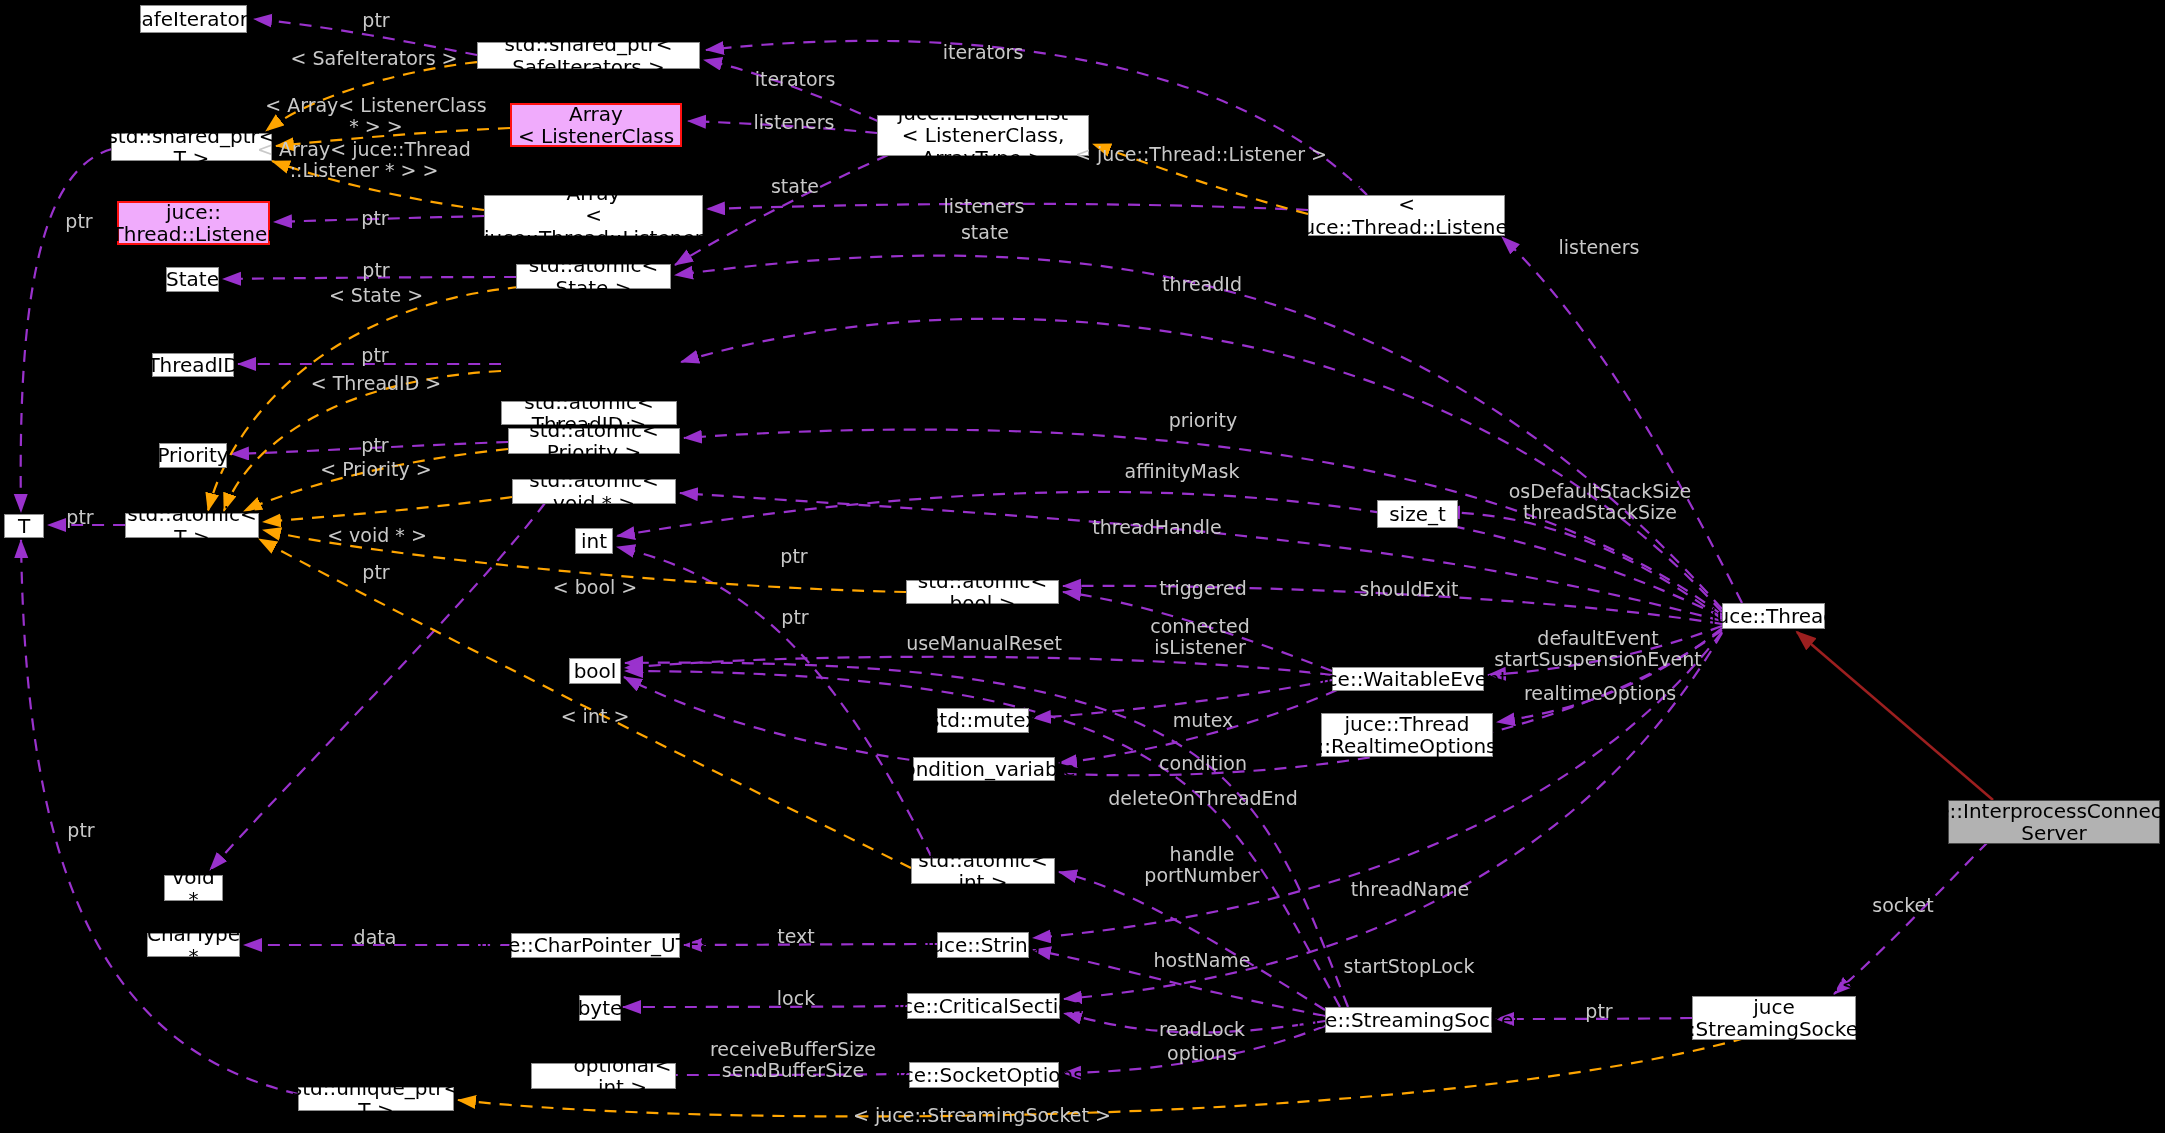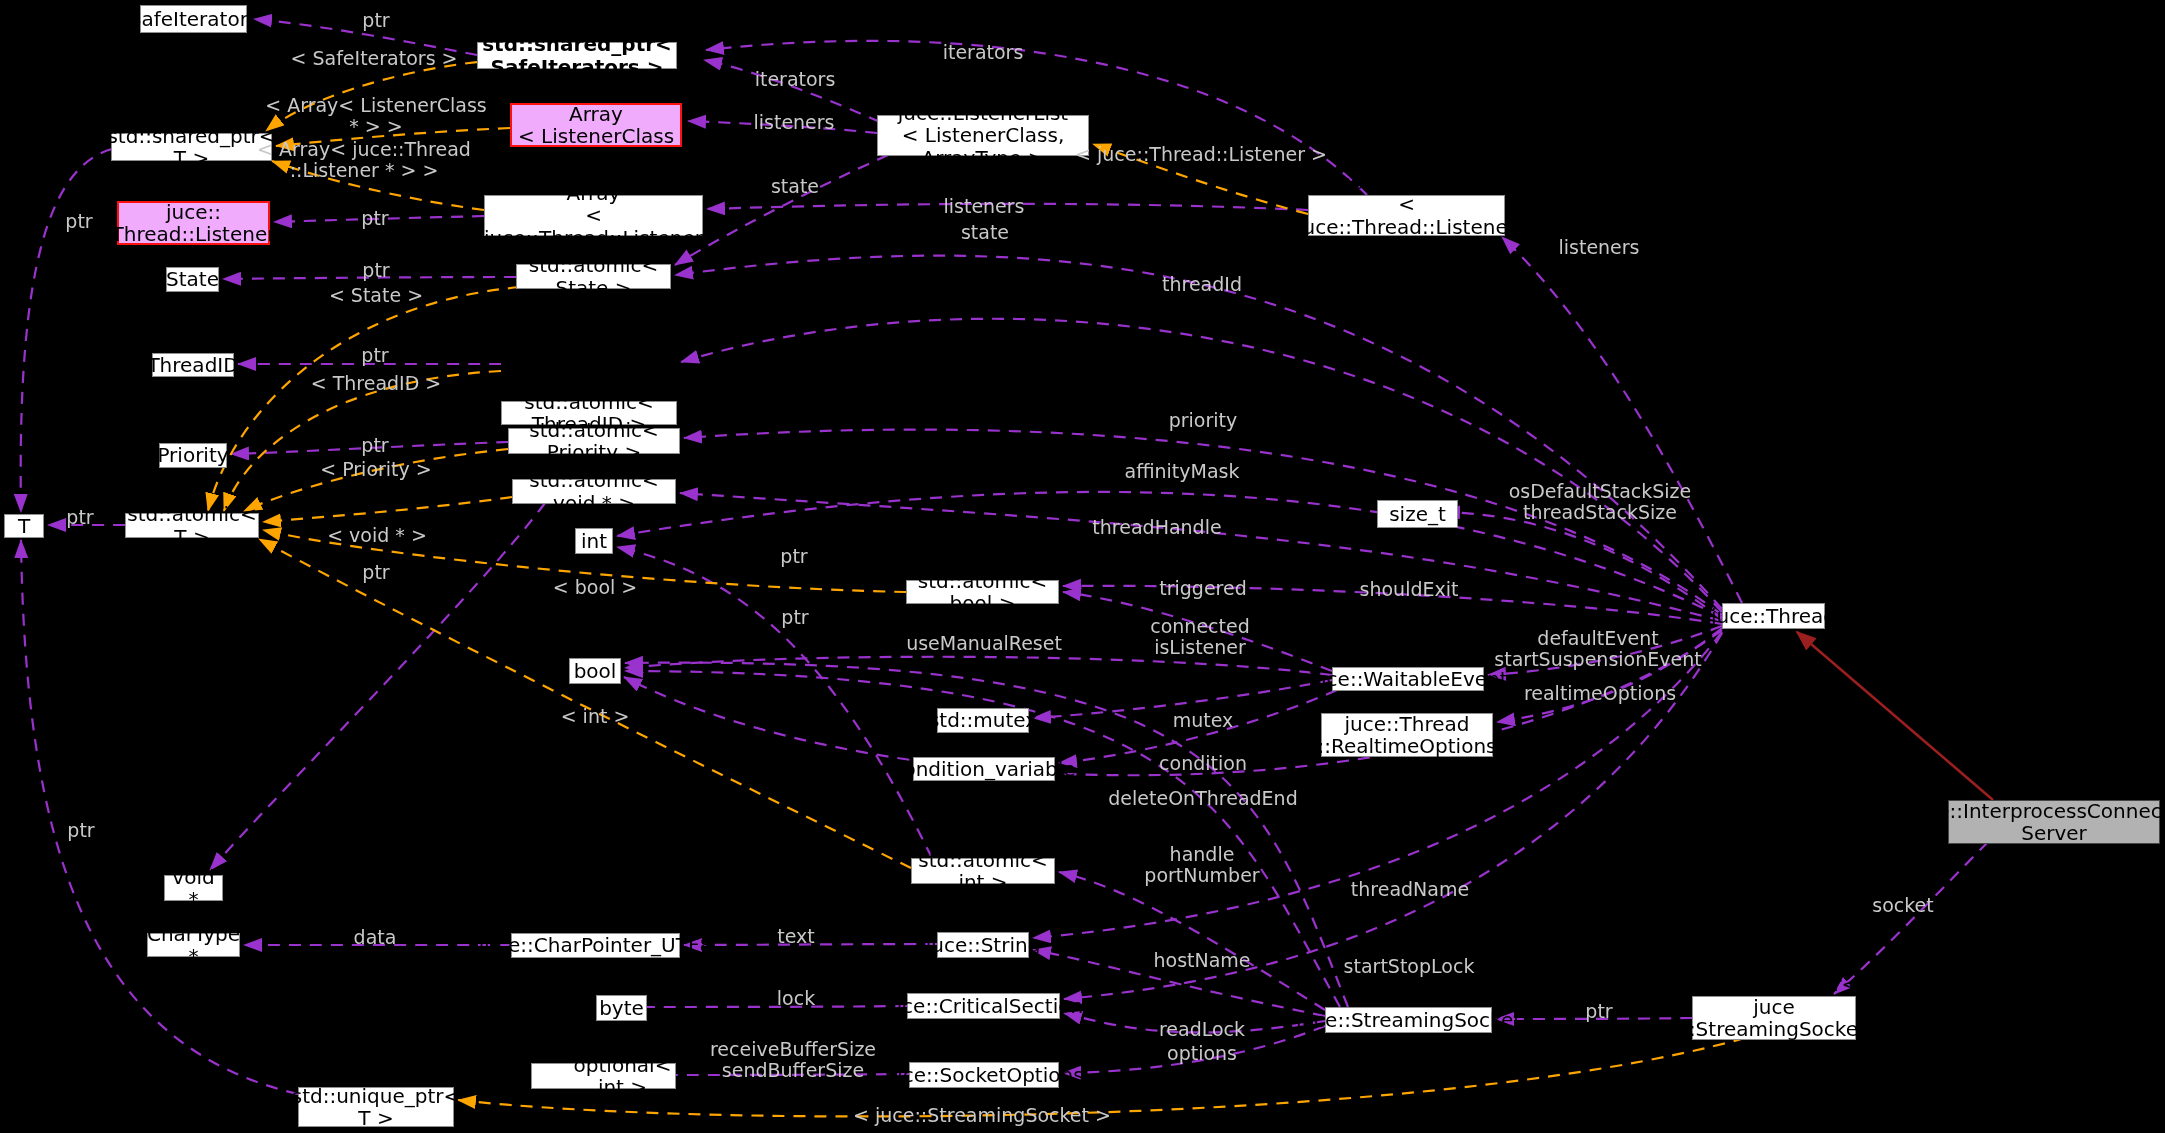--- a/index.html
+++ b/index.html
@@ -89,21 +89,21 @@
     <path d="M906,592 C700,588 385,558 263,530" marker-end="url(#ao)"></path>
     <path d="M911,868 C700,765 380,605 259,539" marker-end="url(#ao)"></path>
     <path d="M1745,1038 C1420,1128 705,1128 458,1100" marker-end="url(#ao)"></path>
   </g>
   <g stroke="#9c1f1f" stroke-width="2.6" fill="none">
     <path d="M1993,800 L1797,632" marker-end="url(#ar)"></path>
   </g>
 </svg>
 
 <div class="node" style="left:140px;top:5px;width:107px;height:28px;">SafeIterators</div>
-<div class="node" style="left:477px;top:42px;width:200px;height:27px;font-weight:bold;">std::shared_ptr&lt; SafeIterators &gt;</div>
+<div class="node" style="left:477px;top:42px;width:223px;height:27px;">std::shared_ptr&lt; SafeIterators &gt;</div>
 <div class="node red" style="left:510px;top:103px;width:172px;height:44px;">std::shared_ptr&lt; Array
 &lt; ListenerClass * &gt; &gt;</div>
 <div class="node" style="left:111px;top:133px;width:161px;height:28px;">std::shared_ptr&lt; T &gt;</div>
 <div class="node" style="left:877px;top:115px;width:212px;height:41px;">juce::ListenerList
 &lt; ListenerClass, ArrayType &gt;</div>
 <div class="node red" style="left:117px;top:201px;width:153px;height:44px;">juce::Array&lt; juce::
 Thread::Listener * &gt;</div>
 <div class="node" style="left:484px;top:195px;width:219px;height:41px;">std::shared_ptr&lt; Array
 &lt; juce::Thread::Listener * &gt; &gt;</div>
 <div class="node" style="left:1308px;top:195px;width:197px;height:41px;">juce::ListenerList
@@ -125,28 +125,28 @@
 <div class="node" style="left:1332px;top:667px;width:152px;height:24px;">juce::WaitableEvent</div>
 <div class="node" style="left:937px;top:708px;width:92px;height:25px;">std::mutex</div>
 <div class="node" style="left:1321px;top:713px;width:172px;height:44px;">optional&lt; juce::Thread
 ::RealtimeOptions &gt;</div>
 <div class="node" style="left:913px;top:757px;width:142px;height:24px;">condition_variable</div>
 <div class="node" style="left:911px;top:858px;width:144px;height:26px;">std::atomic&lt; int &gt;</div>
 <div class="node" style="left:164px;top:875px;width:59px;height:26px;">void *</div>
 <div class="node" style="left:147px;top:933px;width:93px;height:24px;">CharType *</div>
 <div class="node" style="left:511px;top:933px;width:169px;height:25px;">juce::CharPointer_UTF8</div>
 <div class="node" style="left:937px;top:932px;width:92px;height:26px;">juce::String</div>
-<div class="node" style="left:596px;top:995px;width:51px;height:26px;">byte</div>
+<div class="node" style="left:579px;top:995px;width:42px;height:26px;">byte</div>
 <div class="node" style="left:907px;top:993px;width:153px;height:26px;">juce::CriticalSection</div>
 <div class="node" style="left:1325px;top:1007px;width:167px;height:26px;">juce::StreamingSocket</div>
 <div class="node" style="left:1692px;top:996px;width:164px;height:44px;">std::unique_ptr&lt; juce
 ::StreamingSocket &gt;</div>
 <div class="node" style="left:531px;top:1063px;width:145px;height:26px;padding-left:44px;">optional&lt; int &gt;</div>
 <div class="node" style="left:909px;top:1062px;width:150px;height:26px;">juce::SocketOptions</div>
-<div class="node" style="left:298px;top:1087px;width:156px;height:40px;">std::unique_ptr&lt; T &gt;</div>
+<div class="node" style="left:298px;top:1087px;width:156px;height:24px;">std::unique_ptr&lt; T &gt;</div>
 <div class="node current" style="left:1948px;top:800px;width:212px;height:44px;">juce::InterprocessConnection
 Server</div>
 
 <span class="lbl" style="left:376px;top:20px;">ptr</span>
 <span class="lbl" style="left:983px;top:52px;">iterators</span>
 <span class="lbl" style="left:795px;top:79px;">iterators</span>
 <span class="lbl" style="left:794px;top:122px;">listeners</span>
 <span class="lbl" style="left:795px;top:186px;">state</span>
 <span class="lbl" style="left:984px;top:206px;">listeners</span>
 <span class="lbl" style="left:985px;top:232px;">state</span>

